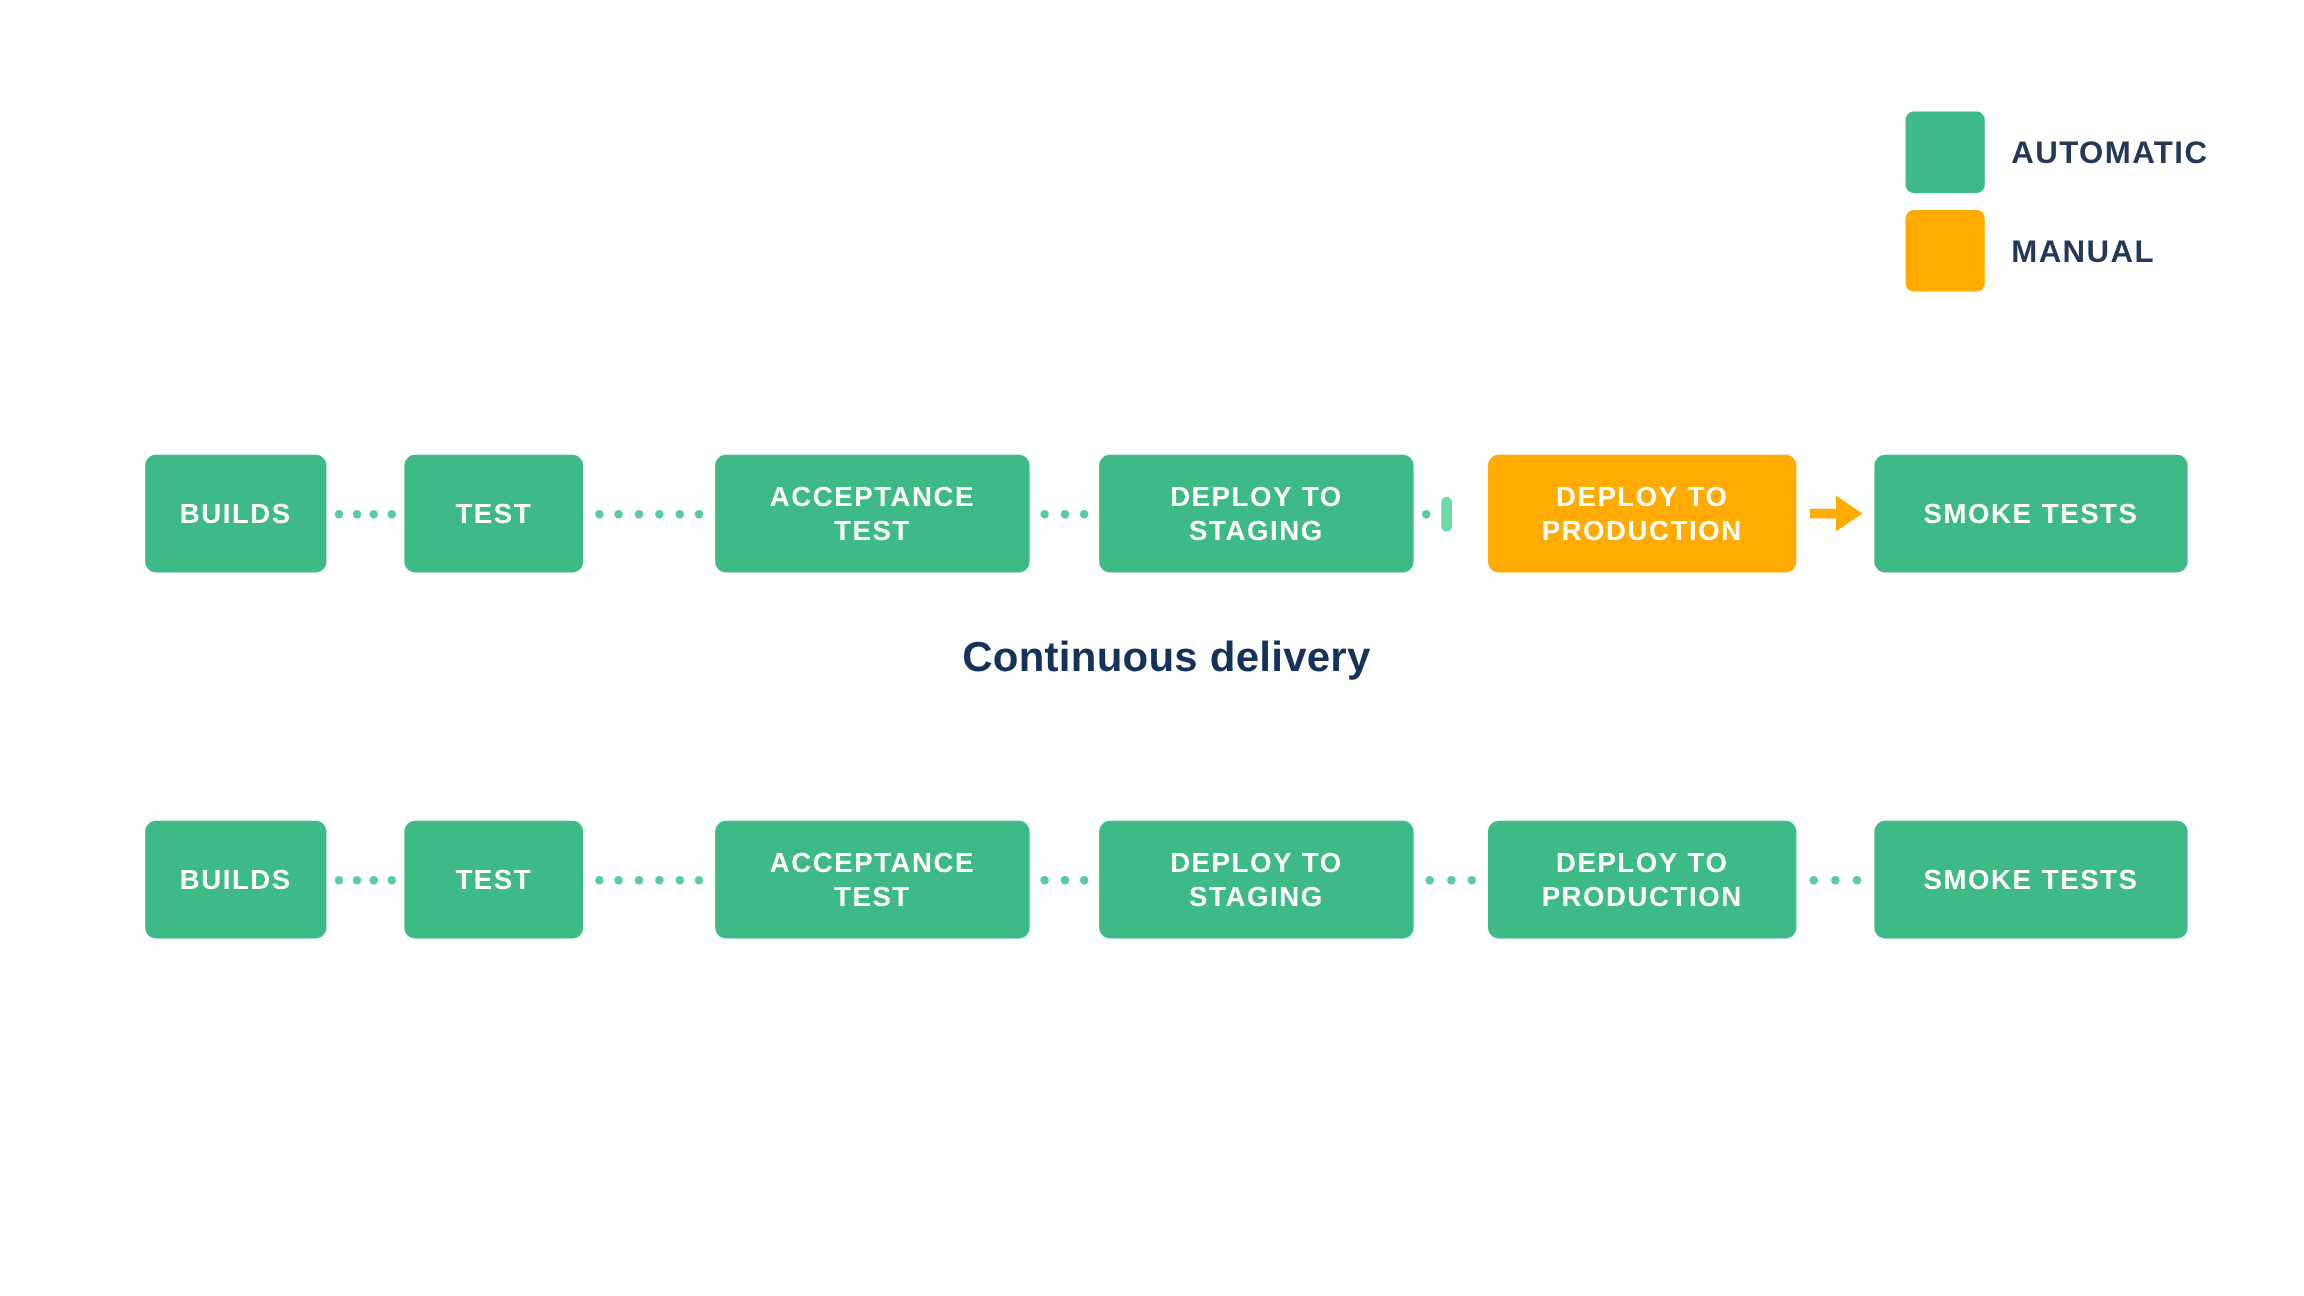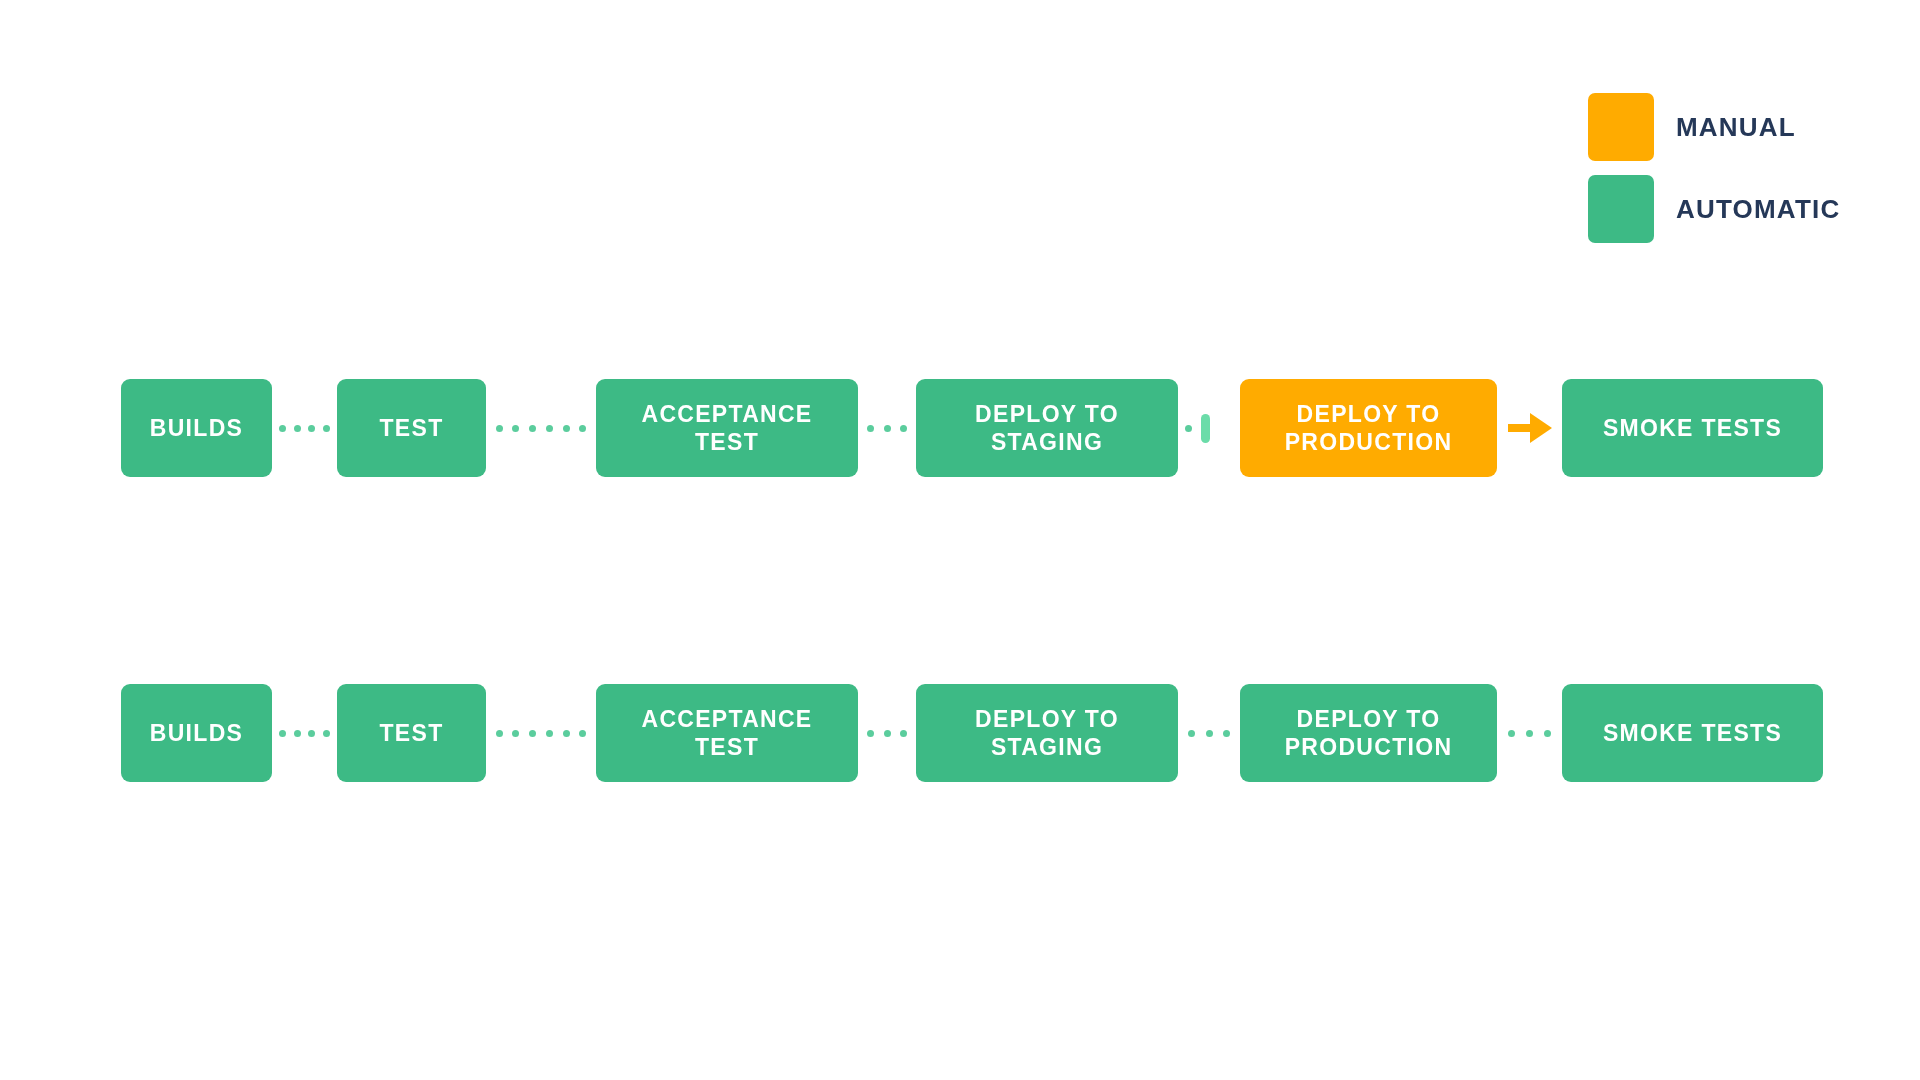--- a/index.html
+++ b/index.html
@@ -36,26 +36,26 @@
   .legend-swatch{width:66px;height:68px;border-radius:7px;flex:0 0 auto;}
   .legend-label{font-size:26px;font-weight:700;color:#253858;letter-spacing:1.2px;}
 </style>
 </head>
 <body>
 
 <div class="stage">
 
   <div class="legend">
     <div class="legend-item">
+      <div class="legend-swatch" style="background: rgb(61, 186, 133);"></div>
+      <div class="legend-label">AUTOMATIC</div>
+    </div>
+    <div class="legend-item">
       <div class="legend-swatch" style="background: rgb(255, 171, 0);"></div>
       <div class="legend-label">MANUAL</div>
-    </div>
-    <div class="legend-item">
-      <div class="legend-swatch" style="background: rgb(61, 186, 133);"></div>
-      <div class="legend-label">AUTOMATIC</div>
     </div>
   </div>
 
   <div id="pipeline-0">
       <div class="node" style="left: 121px; top: 379px; width: 151px; background: rgb(61, 186, 133);">BUILDS</div>
       <div class="node" style="left: 337px; top: 379px; width: 149px; background: rgb(61, 186, 133);">TEST</div>
       <div class="node" style="left: 596px; top: 379px; width: 262px; background: rgb(61, 186, 133);">ACCEPTANCE TEST</div>
       <div class="node" style="left: 916px; top: 379px; width: 262px; background: rgb(61, 186, 133);">DEPLOY TO STAGING</div>
       <div class="node" style="left: 1240px; top: 379px; width: 257px; background: rgb(255, 171, 0);">DEPLOY TO PRODUCTION</div>
       <div class="node" style="left: 1562px; top: 379px; width: 261px; background: rgb(61, 186, 133);">SMOKE TESTS</div>
@@ -82,20 +82,21 @@
         <div class="dot" style="background: rgb(91, 205, 157);"></div>
         <div class="pause-bar" style="background: rgb(107, 220, 169);"></div>
       </div>
       <div class="connector arrow" style="left: 1497px; top: 379px; width: 65px;">
         <svg width="44" height="36" viewBox="0 0 44 36">
           <rect x="0" y="14" width="24" height="8" fill="#FFAB00"></rect>
           <polygon points="22,3 44,18 22,33" fill="#FFAB00"></polygon>
         </svg>
       </div>
     </div>
+  <div class="caption" style="top:528px;">Continuous delivery</div>
 
   <div id="pipeline-1">
       <div class="node" style="left: 121px; top: 684px; width: 151px; background: rgb(61, 186, 133);">BUILDS</div>
       <div class="node" style="left: 337px; top: 684px; width: 149px; background: rgb(61, 186, 133);">TEST</div>
       <div class="node" style="left: 596px; top: 684px; width: 262px; background: rgb(61, 186, 133);">ACCEPTANCE TEST</div>
       <div class="node" style="left: 916px; top: 684px; width: 262px; background: rgb(61, 186, 133);">DEPLOY TO STAGING</div>
       <div class="node" style="left: 1240px; top: 684px; width: 257px; background: rgb(61, 186, 133);">DEPLOY TO PRODUCTION</div>
       <div class="node" style="left: 1562px; top: 684px; width: 261px; background: rgb(61, 186, 133);">SMOKE TESTS</div>
       <div class="connector dots" style="left: 272px; top: 684px; width: 65px;">
         <div class="dot" style="background: rgb(91, 205, 157);"></div>

